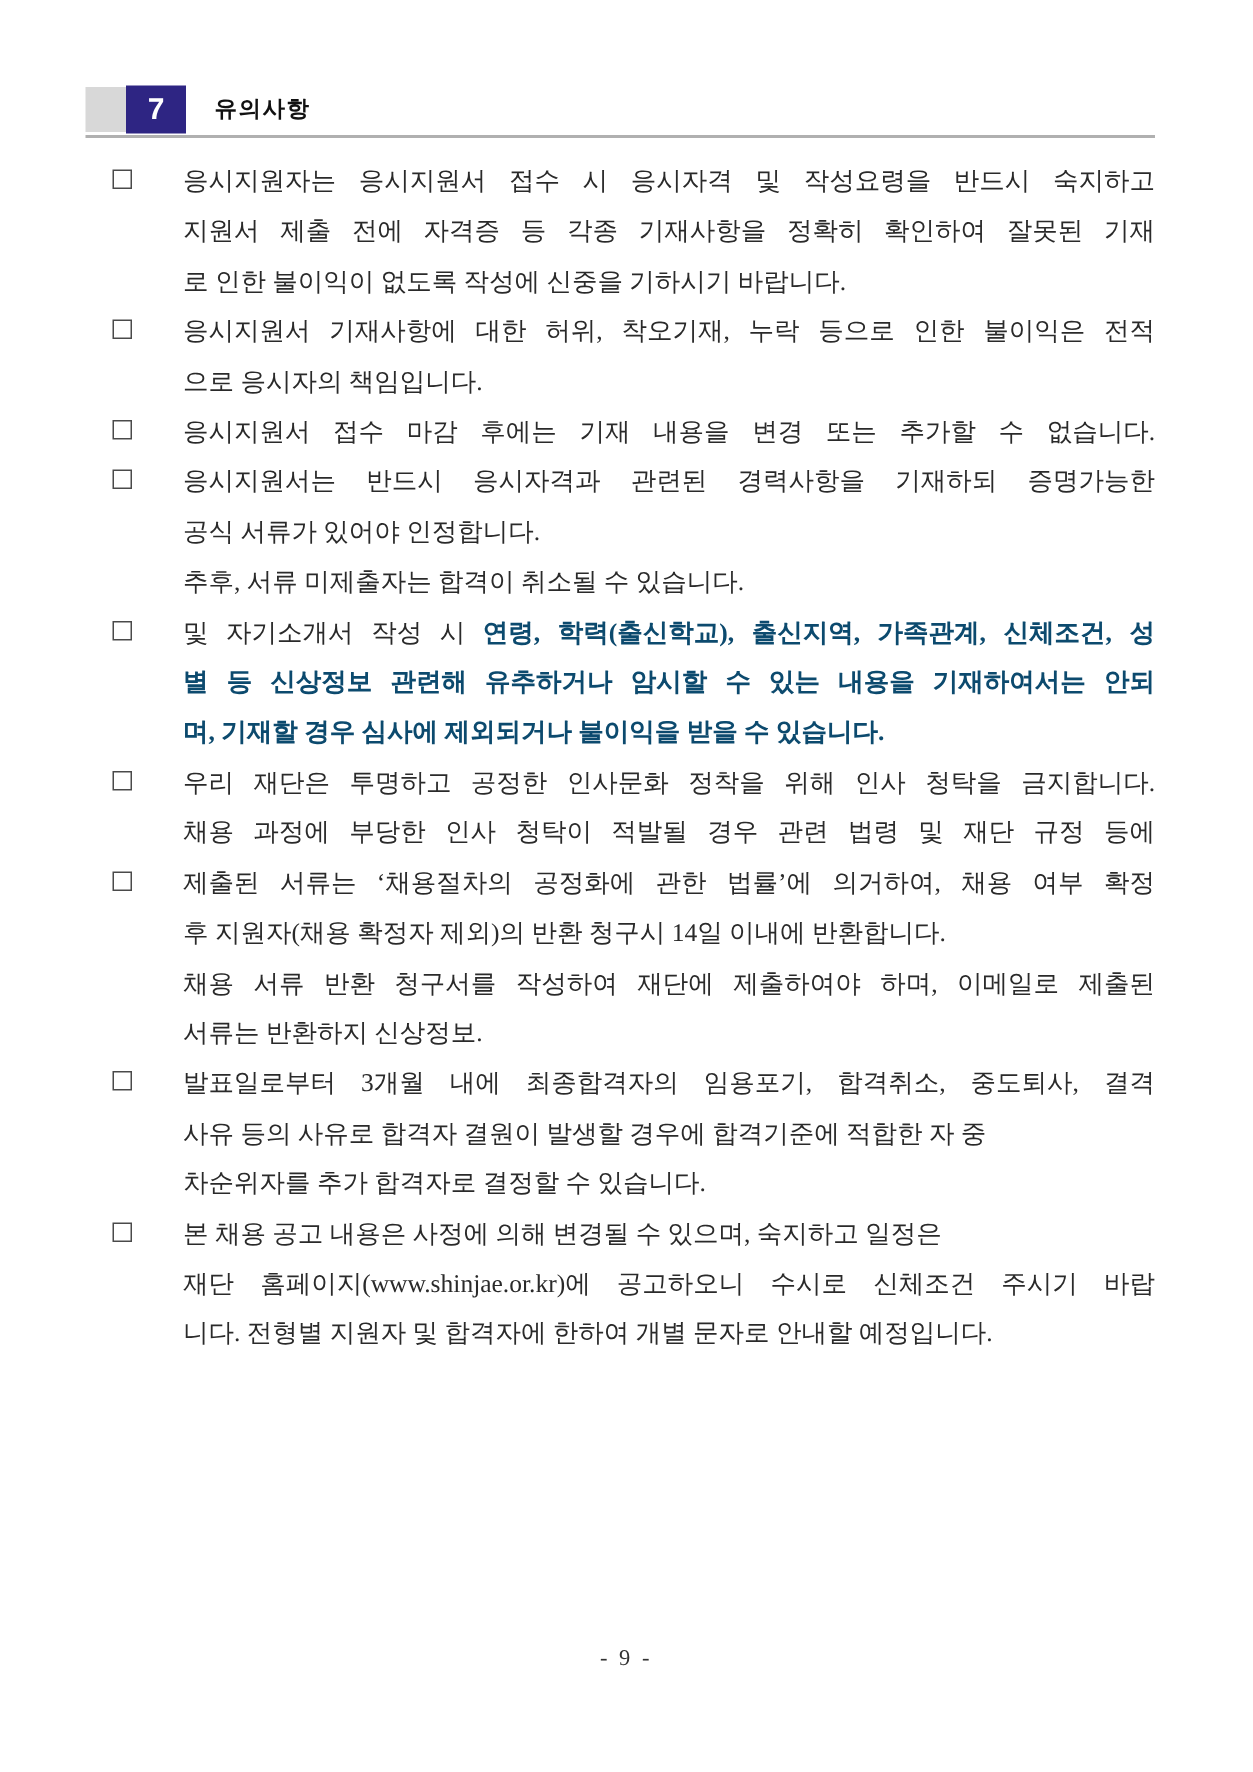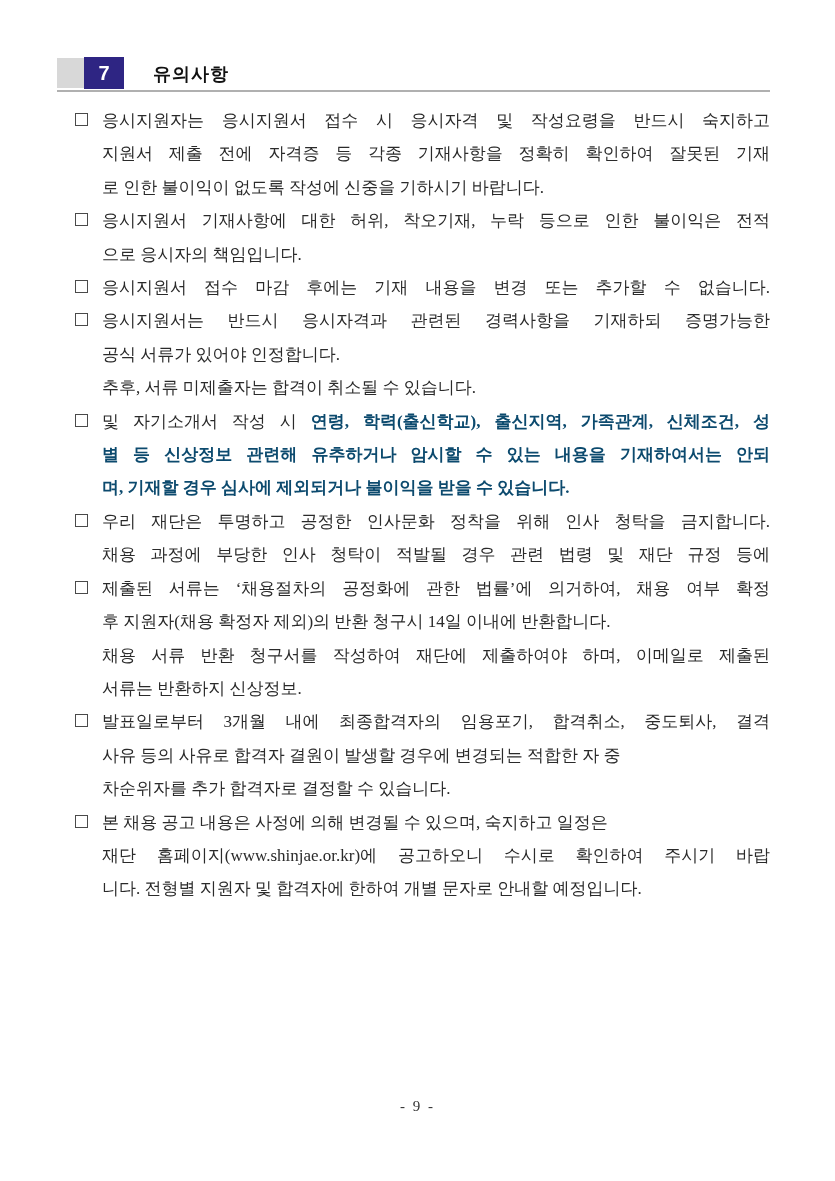--- a/index.html
+++ b/index.html
@@ -44,25 +44,25 @@
     background: #2e2583;
     color: #ffffff;
     font-family: "Liberation Sans", sans-serif;
     font-weight: bold;
     font-size: 20px;
     line-height: 32px;
     text-align: center;
   }
   .section-header .title {
     position: absolute;
-    left: 96px;
+    left: 86px;
     top: 2px;
-    font-family: Liberation Sans, sans-serif;
+    font-family: Liberation Mono, monospace;
     font-weight: bold;
-    font-size: 18px;
+    font-size: 15px;
     line-height: 30px;
     color: #111111;
     letter-spacing: 1px;
   }
   
   .notes {
     margin-top: 12px;
     padding-left: 18px;
   }
   .note-row {
@@ -81,20 +81,21 @@
   }
   .note-text {
     flex: 1;
     min-width: 0;
   }
   .line {
     font-size: 17px;
     line-height: 33.4px;
     text-align: left;
     word-break: keep-all;
+    margin-left: 20px;
   }
   .line.fill {
     text-align: justify;
     text-align-last: justify;
   }
   .bold {
     font-weight: bold;
     color: #0c4a6e;
   }
   
@@ -173,29 +174,29 @@
           <div class="line fill"><span>제출된 서류는 ‘채용절차의 공정화에 관한 법률’에 의거하여, 채용 여부 확정</span></div>
           <div class="line plain"><span>후 지원자(채용 확정자 제외)의 반환 청구시 14일 이내에 반환합니다.</span></div>
           <div class="line fill"><span>채용 서류 반환 청구서를 작성하여 재단에 제출하여야 하며, 이메일로 제출된</span></div>
           <div class="line plain"><span>서류는 반환하지 신상정보.</span></div>
         </div>
       </div>
       <div class="note-row">
         <span class="checkbox"></span>
         <div class="note-text">
           <div class="line fill"><span>발표일로부터 3개월 내에 최종합격자의 임용포기, 합격취소, 중도퇴사, 결격</span></div>
-          <div class="line plain"><span>사유 등의 사유로 합격자 결원이 발생할 경우에 변경되는 적합한 자 중</span></div>
+          <div class="line plain"><span>사유 등의 사유로 합격자 결원이 발생할 경우에 합격기준에 적합한 자 중</span></div>
           <div class="line plain"><span>차순위자를 추가 합격자로 결정할 수 있습니다.</span></div>
         </div>
       </div>
       <div class="note-row">
         <span class="checkbox"></span>
         <div class="note-text">
           <div class="line plain"><span>본 채용 공고 내용은 사정에 의해 변경될 수 있으며, 숙지하고 일정은</span></div>
-          <div class="line fill"><span>재단 홈페이지(www.shinjae.or.kr)에 공고하오니 수시로 확인하여 주시기 바랍</span></div>
+          <div class="line fill"><span>재단 홈페이지(www.shinjae.or.kr)에 공고하오니 수시로 신체조건 주시기 바랍</span></div>
           <div class="line plain"><span>니다. 전형별 지원자 및 합격자에 한하여 개별 문자로 안내할 예정입니다.</span></div>
         </div>
       </div>
     </div>
 
 </div>
 
 <div class="footer">- 9 -</div>
 
 </body></html>

